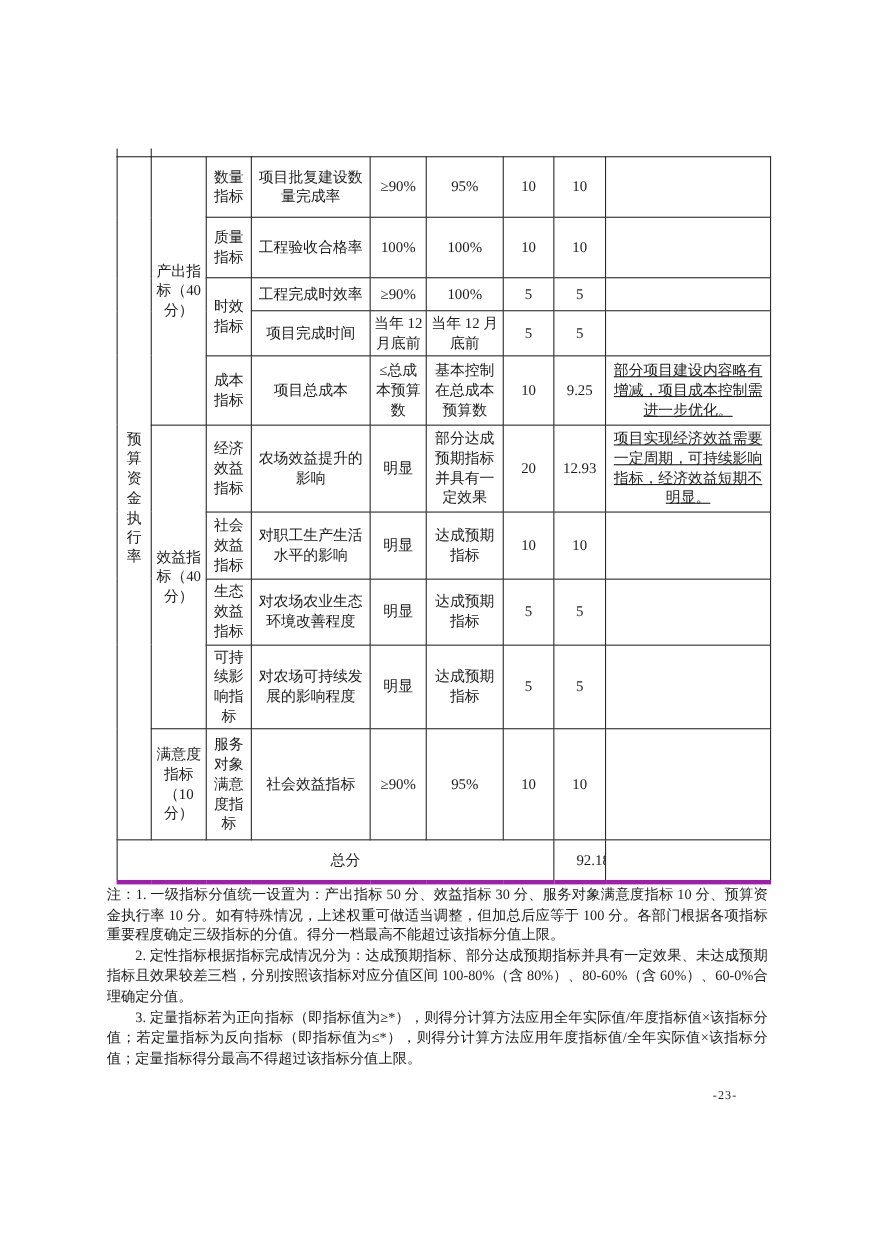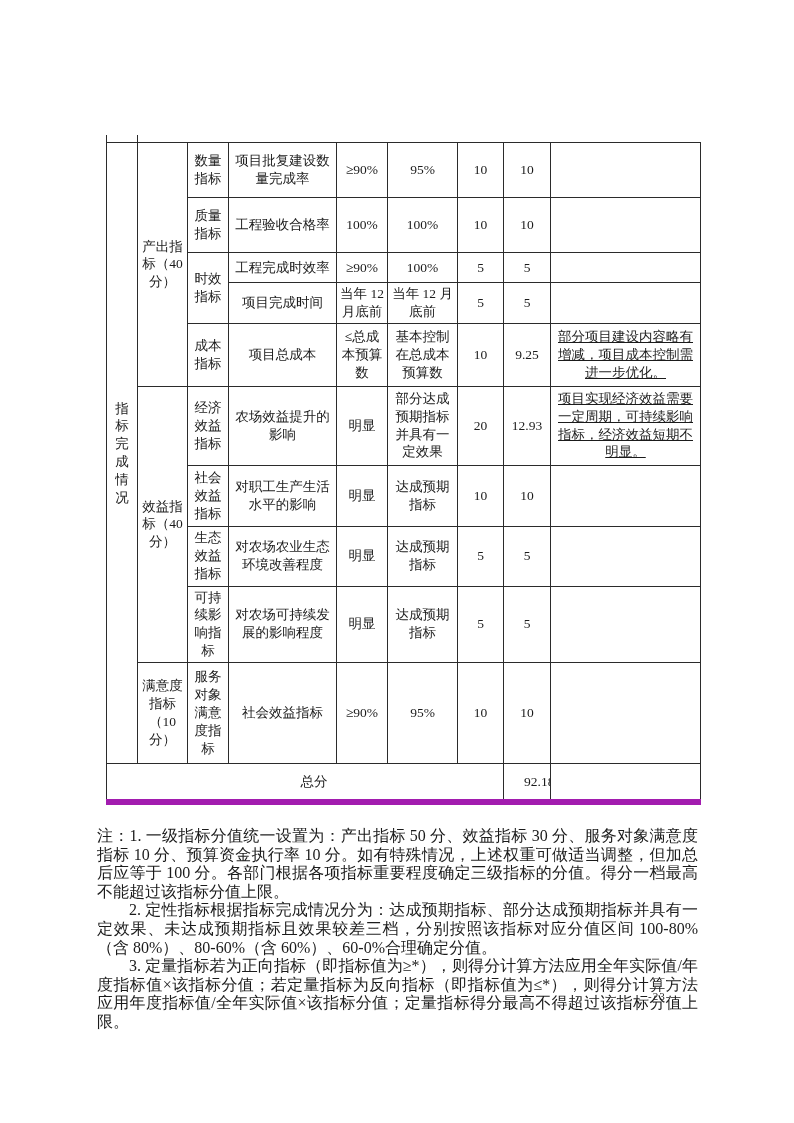--- a/index.html
+++ b/index.html
@@ -23,29 +23,28 @@
   }
   table.perf td{
     border:1px solid #2b2b2b;
     text-align:center;vertical-align:middle;
     padding:2px;
     font-size:13.5px;line-height:1.32;
     overflow:hidden;
   }
   td.top-edge{border-top:2px solid #6f6f6f;}
   td.no-top{border-top:none;}
-  tr.last-row td{border-bottom:6px solid #a21caf;padding-left:20px;}
+  tr.last-row td{border-bottom:4px solid #a21caf;padding-left:20px;}
   td.left-col{vertical-align:top;padding-top:3px;line-height:1.35;}
   td.note-cell{text-align:left;padding:3px 5px;line-height:1.38;text-decoration:underline;}
   td.score-cell,td.got-cell{font-size:13.5px;}
   .notes{
     position:absolute;left:97px;top:804px;width:601px;
-    font-size:16px;line-height:18.6px;
+    font-size:13px;line-height:18.6px;
     text-align:justify;
-    margin-top:23px;
   }
   .notes p{margin:0;}
   .notes p.indent{text-indent:2em;}
   .page-number{
     position:absolute;left:648px;top:990px;
     font-size:11px;letter-spacing:1px;
   }
 </style>
 </head>
 <body>
@@ -61,21 +60,21 @@
         <col style="width:41px">
       <col style="width:108px">
         <col style="width:51px">
         <col style="width:70px">
       <col style="width:46px">
         <col style="width:47px">
         <col style="width:150px">
     </colgroup>
     <tbody>
       <tr style="height:55px">
-        <td class="left-col no-top" rowspan="10">指标完成情况</td>
+        <td class="left-col no-top" rowspan="10">预算资金执行率</td>
         <td class="top-edge" rowspan="5">产出指标（40分）</td>
         <td class="top-edge">数量指标</td>
         <td class="top-edge">项目批复建设数量完成率</td>
         <td class="top-edge">≥90%</td>
         <td class="top-edge">95%</td>
         <td class="top-edge score-cell">10</td>
         <td class="top-edge got-cell">10</td>
         <td class="top-edge note-cell"></td>
       </tr>
       <tr style="height:55px">

